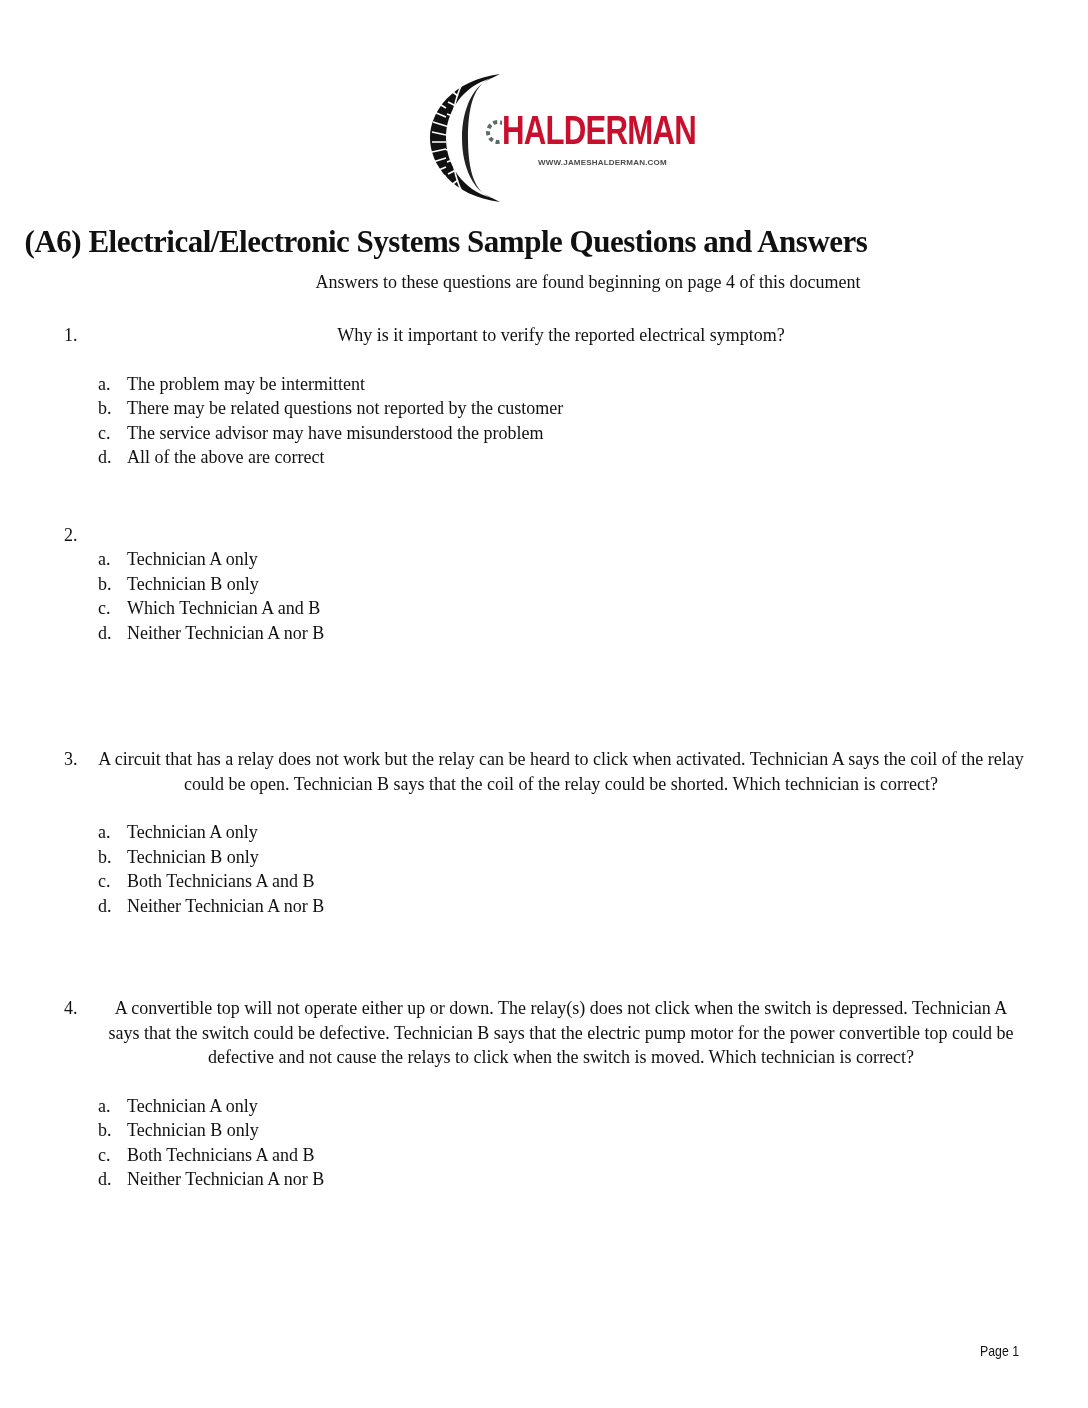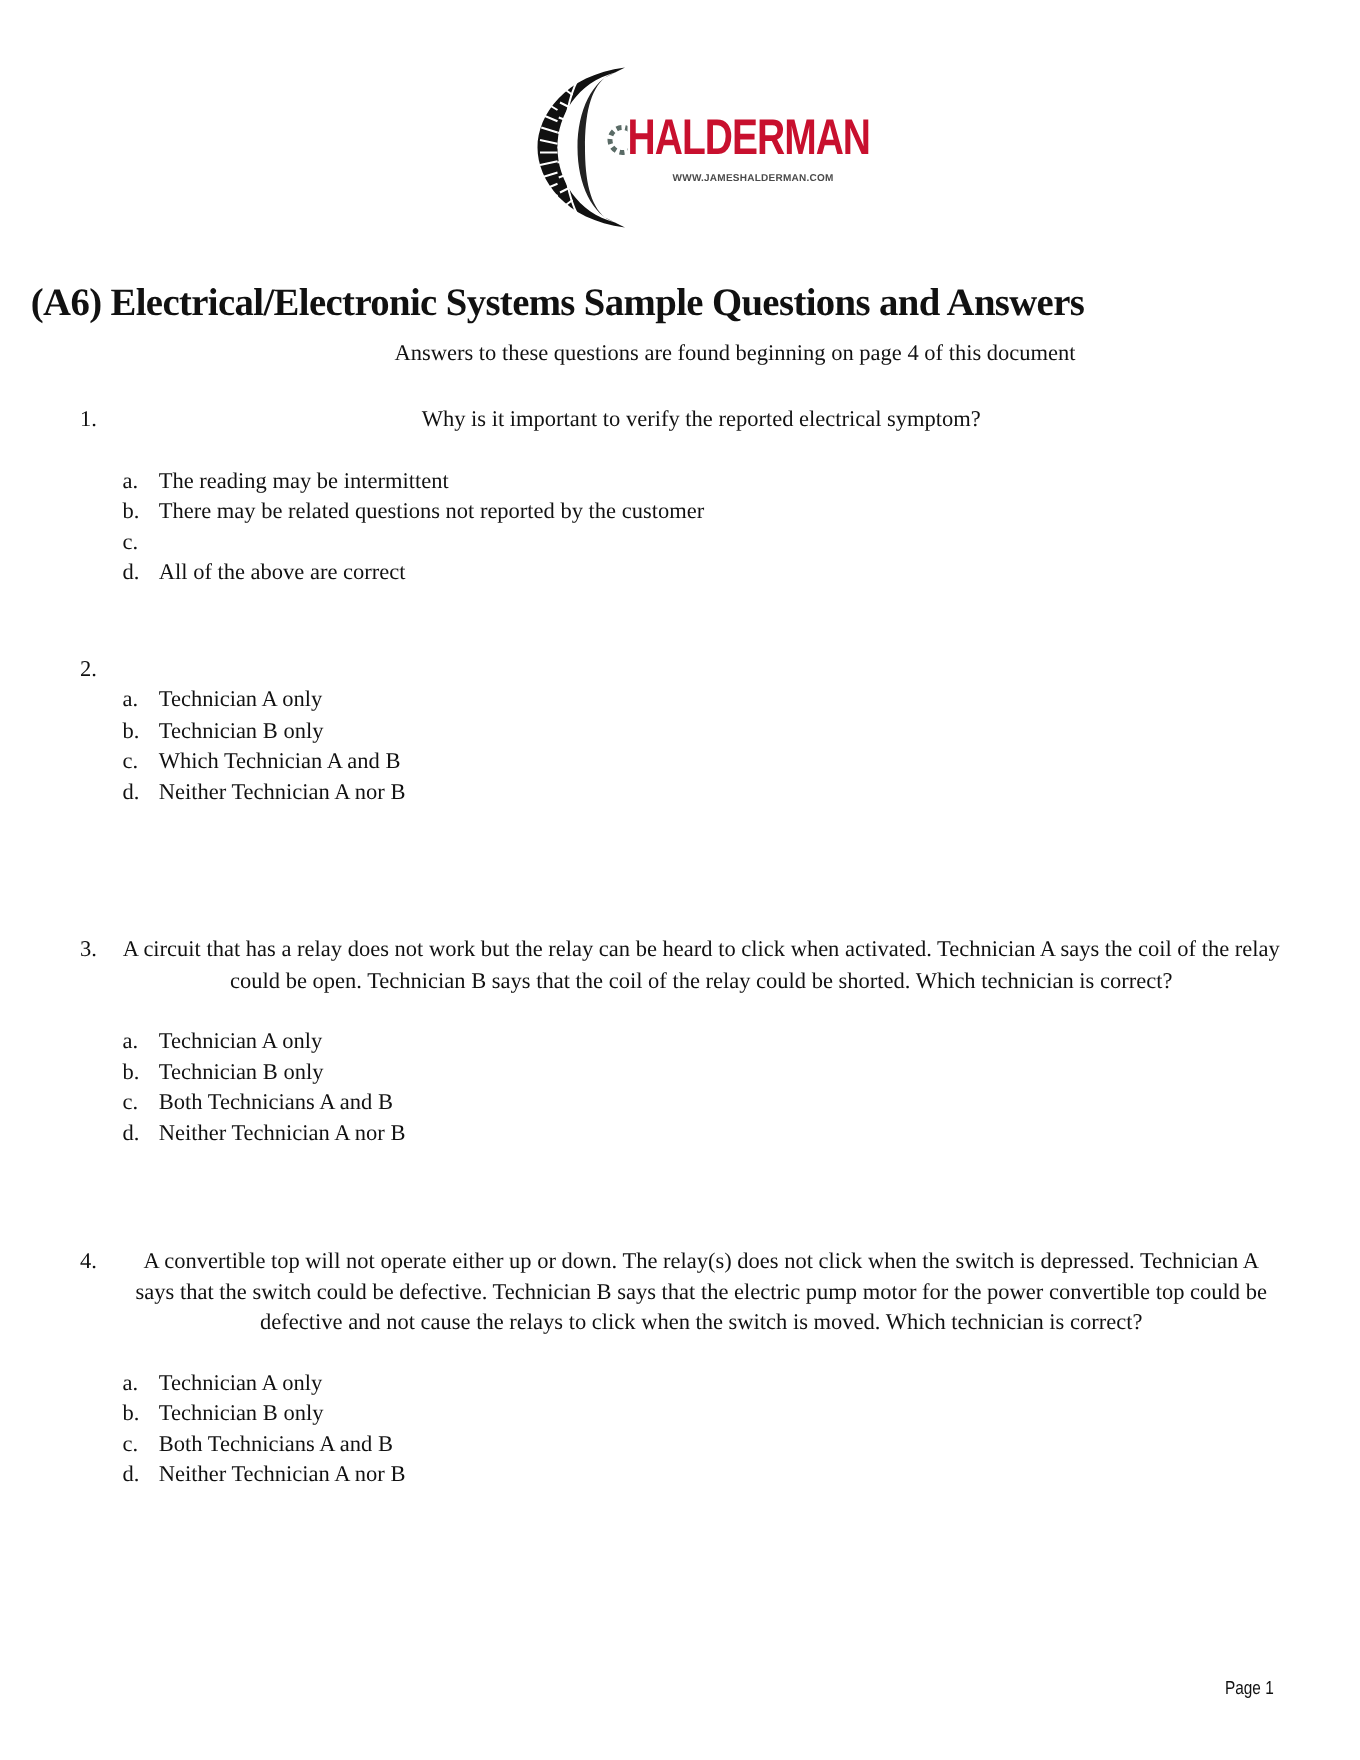--- a/index.html
+++ b/index.html
@@ -1,19 +1,19 @@
 <!DOCTYPE html>
 <html><head>
 <meta charset="utf-8">
 <style>
   html, body { margin: 0; padding: 0; background: #ffffff; }
   body { width: 1088px; height: 1408px; position: relative; overflow: hidden;
          font-family: "Liberation Serif", "DejaVu Serif", serif; color: #111; }
 
-  .logo { position: absolute; left: 422px; top: 52px; width: 260px; height: 132px; }
+  .logo { position: absolute; left: 422px; top: 72px; width: 260px; height: 132px; }
   .logo-word { position: absolute; left: 80px; top: 38px; font-family: "Liberation Sans", sans-serif;
                font-weight: bold; font-size: 40px; color: #c8102e; letter-spacing: -1px;
                transform: scaleX(0.78); transform-origin: left top; line-height: 1; }
   .logo-url { position: absolute; left: 116px; top: 86px; font-family: "Liberation Sans", sans-serif;
               font-weight: bold; font-size: 8px; color: #4a4a4a; letter-spacing: 0.2px; }
 
   .title { position: absolute; left: 0; width: 892px; top: 224px; text-align: center;
            font-weight: bold; font-size: 31px; letter-spacing: -0.5px; font-family: Liberation Serif, serif; }
   .subtitle { position: absolute; left: 0; width: 1088px; top: 272px; text-align: center;
               font-size: 18px; margin-left: 44px; }
@@ -48,28 +48,29 @@
 
 <div class="title">(A6) Electrical/Electronic Systems Sample Questions and Answers</div>
 <div class="subtitle">Answers to these questions are found beginning on page 4 of this document</div>
 
 <div class="question" style="top:323px;">
   <span class="q-num">1.</span>
   <div class="q-text">Why is it important to verify the reported electrical symptom?</div>
   <div class="answers">
     <div class="answer">
         <span class="answer-letter">a.</span>
-        <span>The reading may be intermittent</span>
+        <span>The problem may be intermittent</span>
       </div>
     <div class="answer">
         <span class="answer-letter">b.</span>
         <span>There may be related questions not reported by the customer</span>
       </div>
     <div class="answer">
         <span class="answer-letter">c.</span>
+        <span>The service advisor may have misunderstood the problem</span>
       </div>
     <div class="answer">
         <span class="answer-letter">d.</span>
         <span>All of the above are correct</span>
       </div>
   </div>
 </div>
 
 <div class="question" style="top:523px;">
   <span class="q-num">2.</span>

